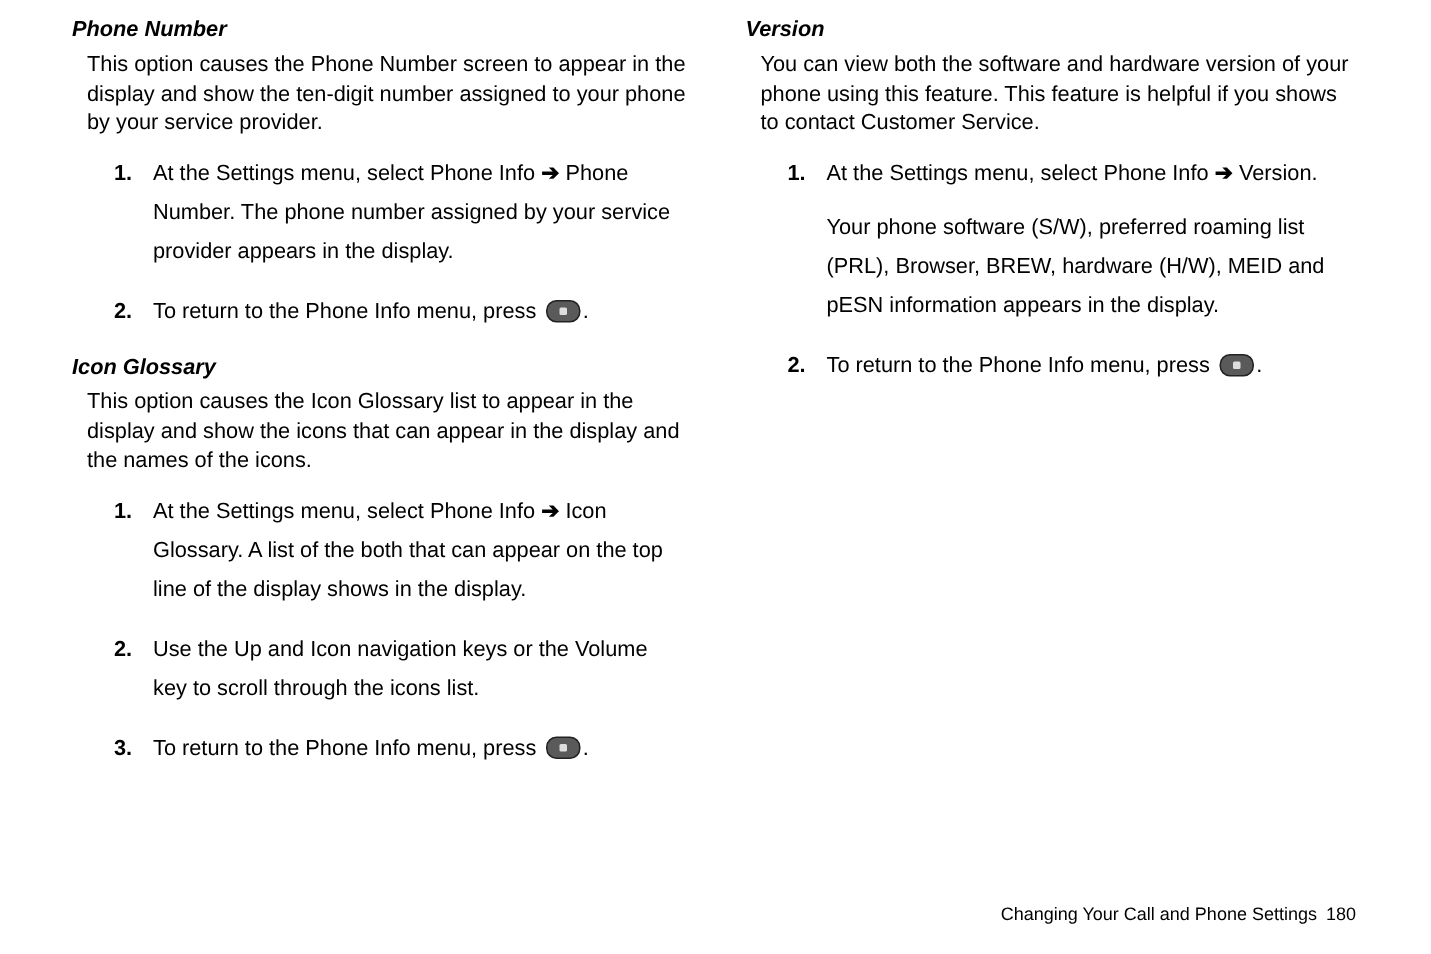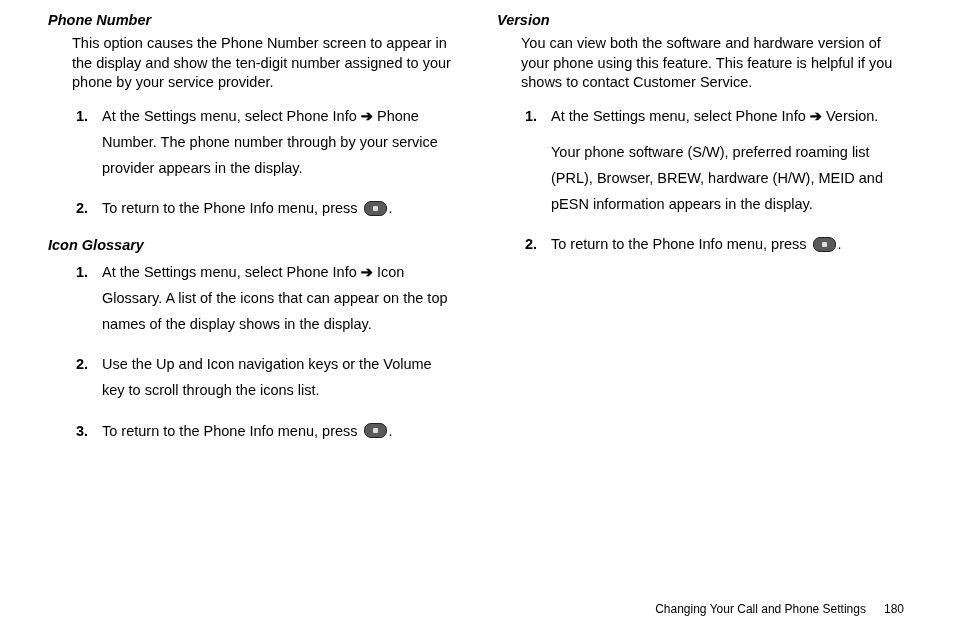--- a/index.html
+++ b/index.html
@@ -30,21 +30,21 @@
     .section-heading {
       font-weight: bold;
       font-style: italic;
       font-size: 14.5px;
       margin-bottom: 6px;
       margin-top: 2px;
     }
     .paragraph {
       font-size: 14.5px;
       line-height: 1.35;
-      margin-left: 24px;
+      margin-left: 10px;
       margin-bottom: 10px;
     }
     .steps {
       margin-left: 28px;
     }
     .step {
       display: flex;
       margin-bottom: 14px;
       line-height: 1.8;
       font-size: 14.5px;
@@ -81,57 +81,58 @@
       width: 5px;
       height: 5px;
       background: #ddd;
       border-radius: 1px;
     }
     .footer {
       display: flex;
       justify-content: flex-end;
       align-items: center;
       font-size: 12px;
-      gap: 18px;
+      gap: 6px;
       padding-right: 2px;
       padding-bottom: 4px;
     }
   </style>
 </head>
 <body>
 
 <div class="columns">
 
   <div class="column">
 
     <div class="section-heading">Phone Number</div>
     <div class="paragraph">This option causes the Phone Number screen to appear in the display and show the ten-digit number assigned to your phone by your service provider.</div>
 
     <div class="steps">
       <div class="step">
         <div class="step-num">1.</div>
         <div class="step-text">
-          <span>At the </span><span class="b">Settings</span><span> menu, select </span><span class="b">Phone Info</span><span class="arrow"> ➔ </span><span class="b">Phone Number</span><span>. The phone number through by your service provider appears in the display.</span>
+          <span>At the </span><span class="b">Settings</span><span> menu, select </span><span class="b">Phone Info</span><span class="arrow"> ➔ </span><span class="b">Phone Number</span><span>. The phone number assigned by your service provider appears in the display.</span>
         </div>
       </div>
       <div class="step">
         <div class="step-num">2.</div>
         <div class="step-text">
           <span>To return to the </span><span class="b">Phone Info</span><span> menu, press </span><span class="rounded-key"></span><span>.</span>
         </div>
       </div>
     </div>
 
     <div class="section-heading">Icon Glossary</div>
+    <div class="paragraph">This option causes the Icon Glossary list to appear in the display and show the icons that can appear in the display and the names of the icons.</div>
 
     <div class="steps">
       <div class="step">
         <div class="step-num">1.</div>
         <div class="step-text">
-          <span>At the </span><span class="b">Settings</span><span> menu, select </span><span class="b">Phone Info</span><span class="arrow"> ➔  </span><span class="b">Icon Glossary</span><span>. A list of the icons that can appear on the top names of the display shows in the display.</span>
+          <span>At the </span><span class="b">Settings</span><span> menu, select </span><span class="b">Phone Info</span><span class="arrow"> ➔  </span><span class="b">Icon Glossary</span><span>. A list of the both that can appear on the top line of the display shows in the display.</span>
         </div>
       </div>
       <div class="step">
         <div class="step-num">2.</div>
         <div class="step-text">Use the Up and Icon navigation keys or the Volume key to scroll through the icons list.</div>
       </div>
       <div class="step">
         <div class="step-num">3.</div>
         <div class="step-text">
           <span>To return to the </span><span class="b">Phone Info</span><span> menu, press </span><span class="rounded-key"></span><span>.</span>

